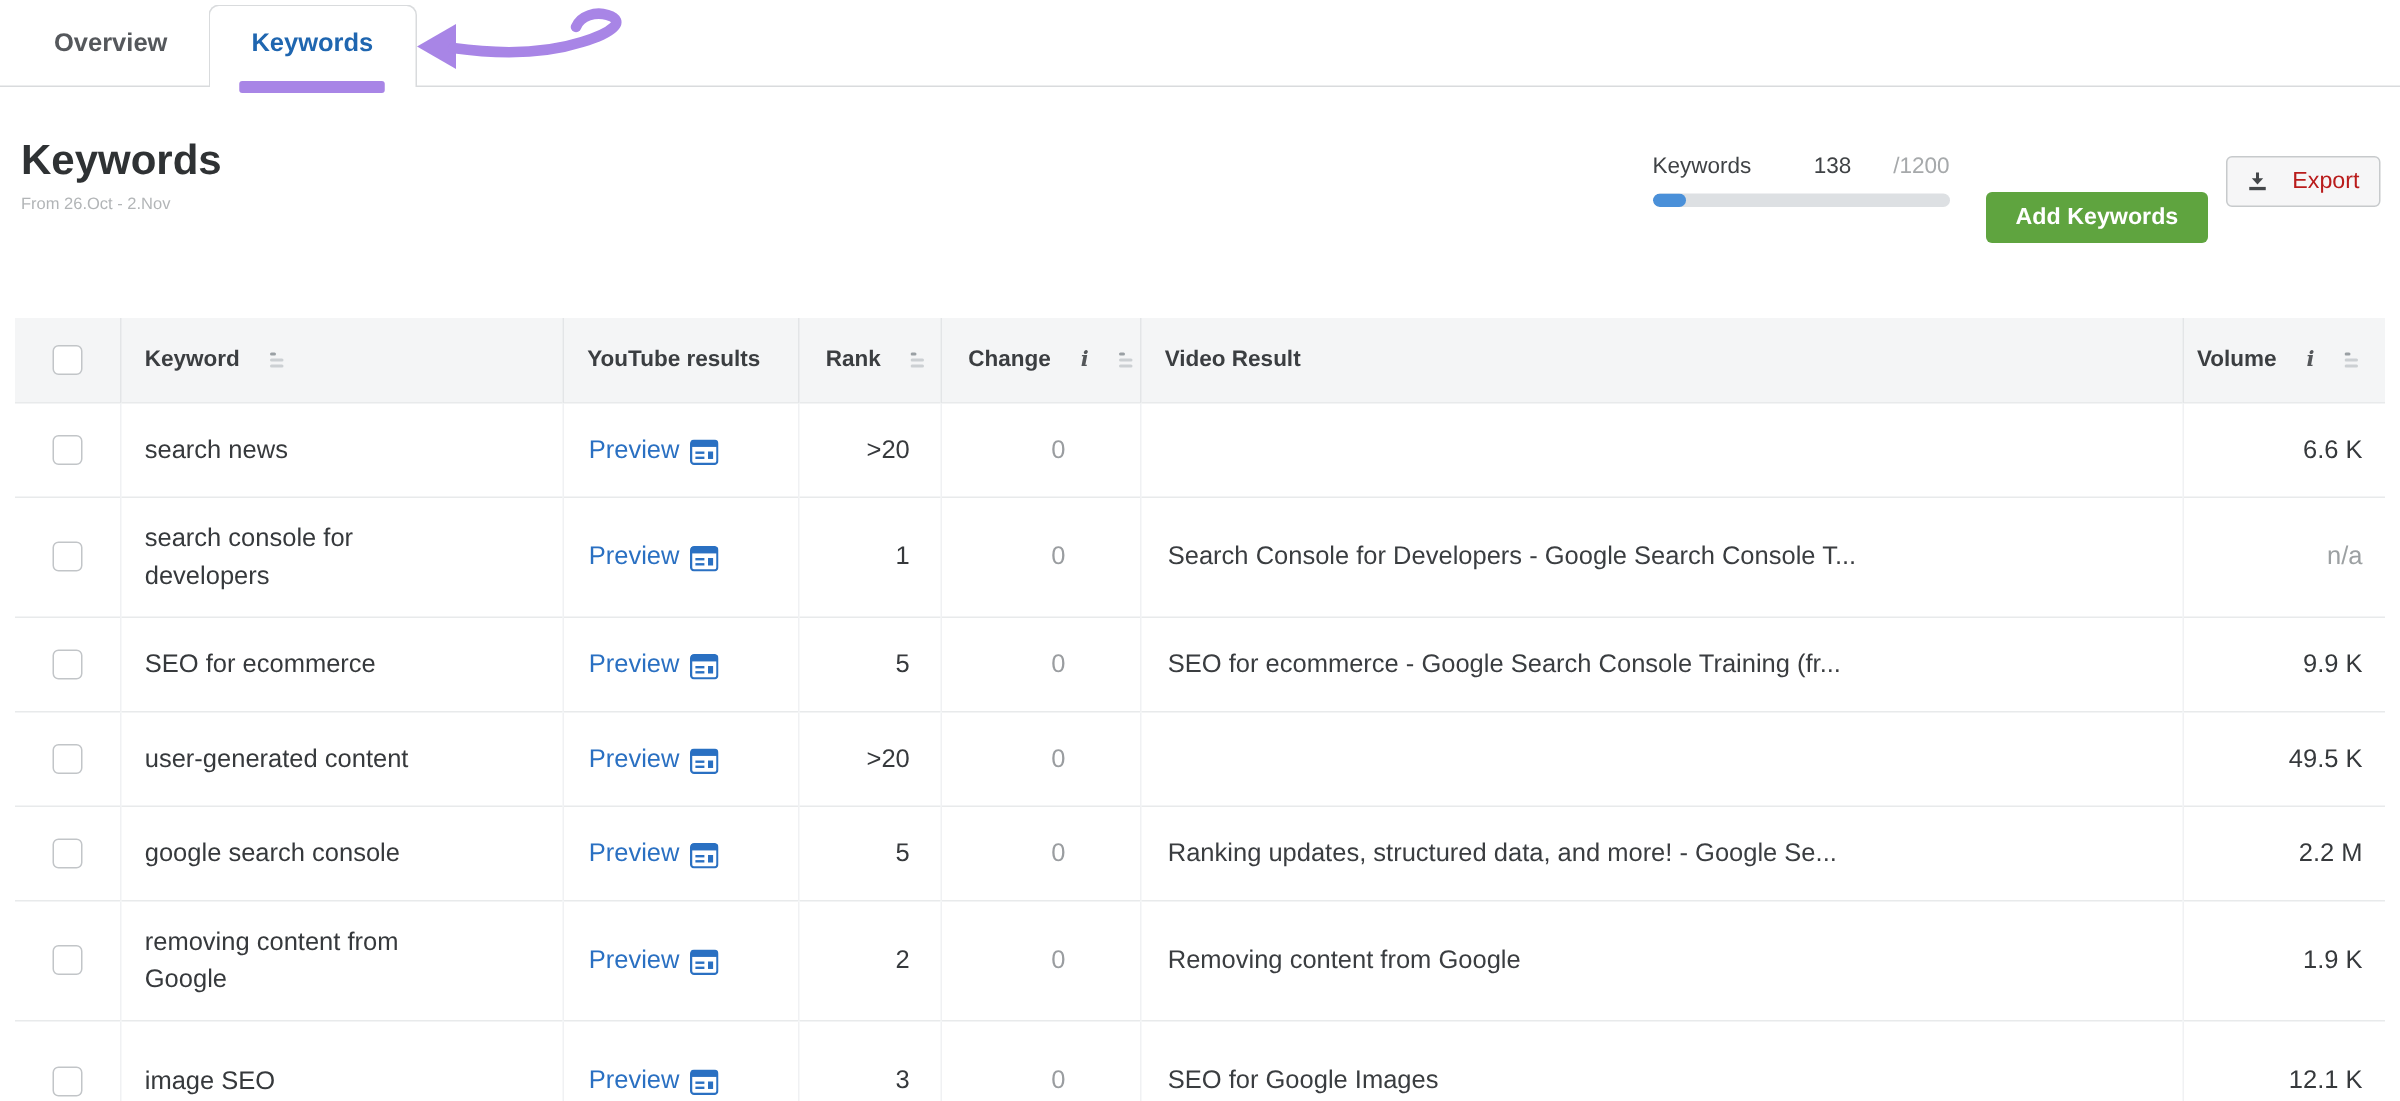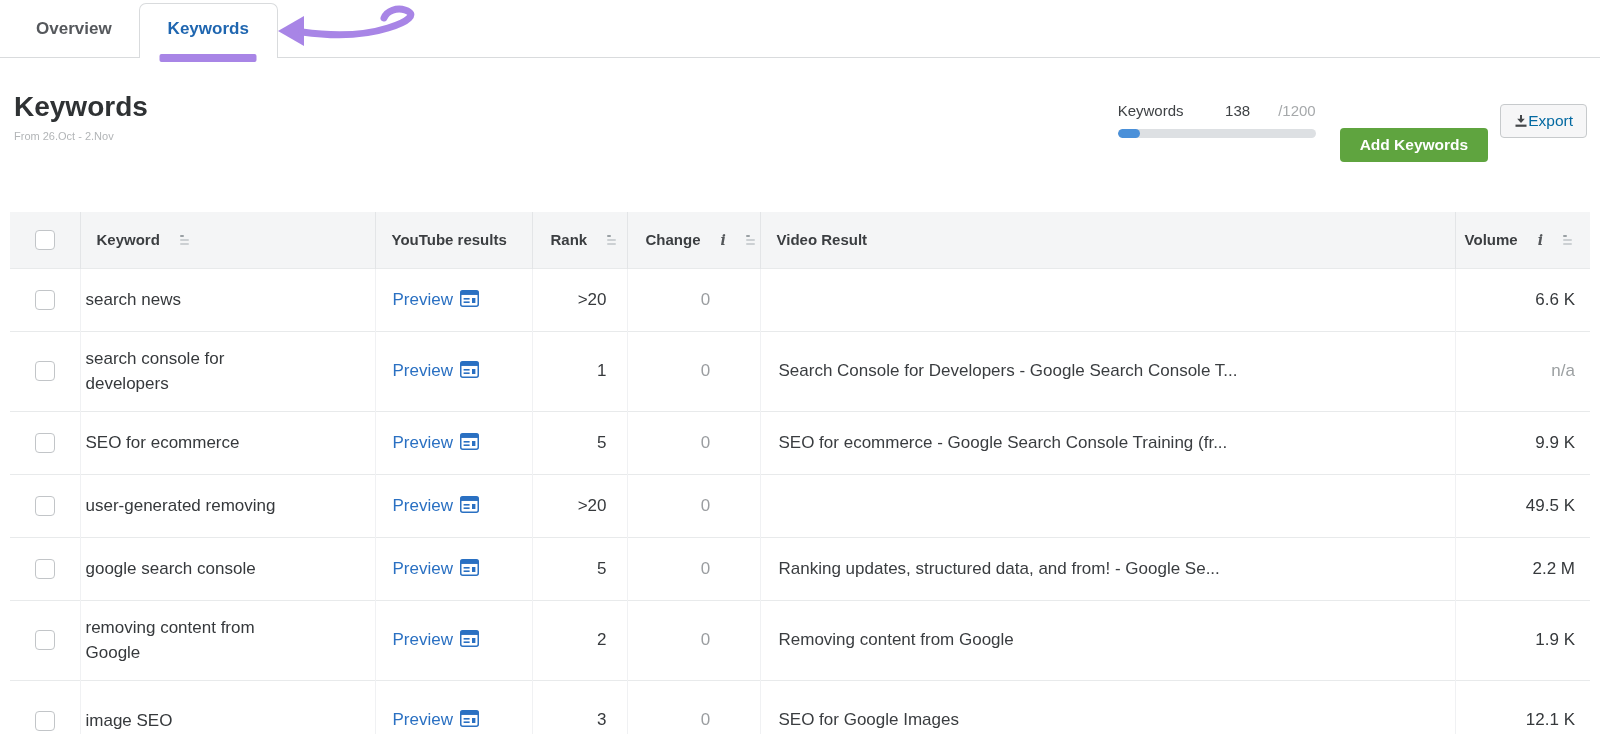--- a/index.html
+++ b/index.html
@@ -29,22 +29,22 @@
   .quota-top { display: flex; justify-content: space-between; font-size: 15px;
     color: #3f4245; }
   .quota-nums .muted { color: #a6a9ab; margin-left: 28px; }
   .quota-bar { margin-top: 10px; height: 9px; border-radius: 5px; background: #dde0e3;
     overflow: hidden; }
   .quota-fill { height: 100%; border-radius: 5px; background: #4a90d9; width: 0; }
   .btn { display: inline-flex; align-items: center; justify-content: center;
     height: 34px; margin-top: 12px; border-radius: 4px; font-size: 15.5px;
     cursor: pointer; border: none; font-family: inherit; }
   .btn.green { background: #5fa43f; color: #fff; font-weight: 700; padding: 0 20px; margin-top: 36px; }
-  .btn.export { background: #f6f6f7; border: 1px solid #c7cacc; color: #0369a1;
-    padding: 0 13px; gap: 0; }
+  .btn.export { background: #f6f6f7; border: 1px solid #c7cacc; color: #b91c1c;
+    padding: 0 13px; gap: 16px; }
 
   
   .table-wrap { margin: 50px 10px 0 10px; }
   table { width: 1580px; table-layout: fixed; border-collapse: collapse; }
   col.c-check  { width: 70px; }
   col.c-kw     { width: 295px; }
   col.c-prev   { width: 157px; }
   col.c-rank   { width: 95px; }
   col.c-change { width: 133px; }
   col.c-video  { width: 695px; }
@@ -58,33 +58,33 @@
   th.t-video { }
   th.t-vol .th-wrap { justify-content: flex-end; }
   .th-wrap { display: inline-flex; align-items: center; gap: 20px; width: 100%; }
   .sorticon { flex: none; cursor: pointer; }
   .info { font-family: "DejaVu Serif", serif; font-style: italic; font-weight: 700;
     font-size: 14px; color: #54575a; cursor: pointer; }
 
   td { height: 63px; vertical-align: middle; font-size: 17px; color: #36393c;
     border-top: 1px solid #e8eaeb; padding: 0 16px; background: #fff; }
   td + td { border-left: 1px solid #f0f1f3; padding-left: 40px; }
-  td.t-kw { padding: 14px 5px; line-height: 1.5; }
+  td.t-kw { padding: 14px 16px; line-height: 1.5; }
   .kw-narrow { display: inline-block; max-width: 175px; }
   td.t-prev { padding-left: 17px; }
   td.t-rank { text-align: right; padding-right: 20px; }
   td.t-change { text-align: center; color: #9a9da0; }
   td.t-video { padding-left: 18px; color: #3a3d40; }
   td.t-vol { text-align: right; padding-right: 15px; }
   td.t-vol.muted { color: #9ca0a2; }
   tr.row:last-child td { height: 80px; }
 
   .checkbox { display: inline-block; width: 20px; height: 20px; background: #fff;
     border: 1px solid #c2c5c8; border-radius: 4px; cursor: pointer; vertical-align: middle; }
-  .preview { display: inline-flex; align-items: flex-start; gap: 7px; color: #2a70c2;
+  .preview { display: inline-flex; align-items: flex-end; gap: 7px; color: #2a70c2;
     font-size: 17px; text-decoration: none; cursor: pointer; }
 </style>
 </head>
 <body>
 
 <div class="tabbar">
   <div class="tab">Overview</div>
   <div class="tab active">
     <span>Keywords</span>
     <span class="tab-underline"></span>
@@ -235,21 +235,21 @@
       </a>
     </td>
     <td class="t-rank">5</td>
     <td class="t-change">0</td>
     <td class="t-video">SEO for ecommerce - Google Search Console Training (fr...</td>
     <td class="t-vol">9.9 K</td>
   </tr>
 
   <tr class="row">
     <td class="t-check"><span class="checkbox"></span></td>
-    <td class="t-kw"><span class="kw">user-generated removing</span></td>
+    <td class="t-kw"><span class="kw">user-generated content</span></td>
     <td class="t-prev">
       <a class="preview">
         <span>Preview</span>
         <svg width="19" height="17" viewBox="0 0 19 17">
           <rect x="0.75" y="0.75" width="17.5" height="15.5" rx="2" fill="none" stroke="#2a70c2" stroke-width="1.5"></rect>
           <rect x="0.75" y="0.75" width="17.5" height="4.2" fill="#2a70c2"></rect>
           <rect x="3.6" y="8" width="6" height="1.6" fill="#2a70c2"></rect>
           <rect x="3.6" y="11.4" width="6" height="1.6" fill="#2a70c2"></rect>
           <rect x="12" y="8" width="3.4" height="5" fill="#2a70c2"></rect>
         </svg>
@@ -271,21 +271,21 @@
           <rect x="0.75" y="0.75" width="17.5" height="15.5" rx="2" fill="none" stroke="#2a70c2" stroke-width="1.5"></rect>
           <rect x="0.75" y="0.75" width="17.5" height="4.2" fill="#2a70c2"></rect>
           <rect x="3.6" y="8" width="6" height="1.6" fill="#2a70c2"></rect>
           <rect x="3.6" y="11.4" width="6" height="1.6" fill="#2a70c2"></rect>
           <rect x="12" y="8" width="3.4" height="5" fill="#2a70c2"></rect>
         </svg>
       </a>
     </td>
     <td class="t-rank">5</td>
     <td class="t-change">0</td>
-    <td class="t-video">Ranking updates, structured data, and from! - Google Se...</td>
+    <td class="t-video">Ranking updates, structured data, and more! - Google Se...</td>
     <td class="t-vol">2.2 M</td>
   </tr>
 
   <tr class="row">
     <td class="t-check"><span class="checkbox"></span></td>
     <td class="t-kw"><span class="kw kw-narrow">removing content from Google</span></td>
     <td class="t-prev">
       <a class="preview">
         <span>Preview</span>
         <svg width="19" height="17" viewBox="0 0 19 17">

